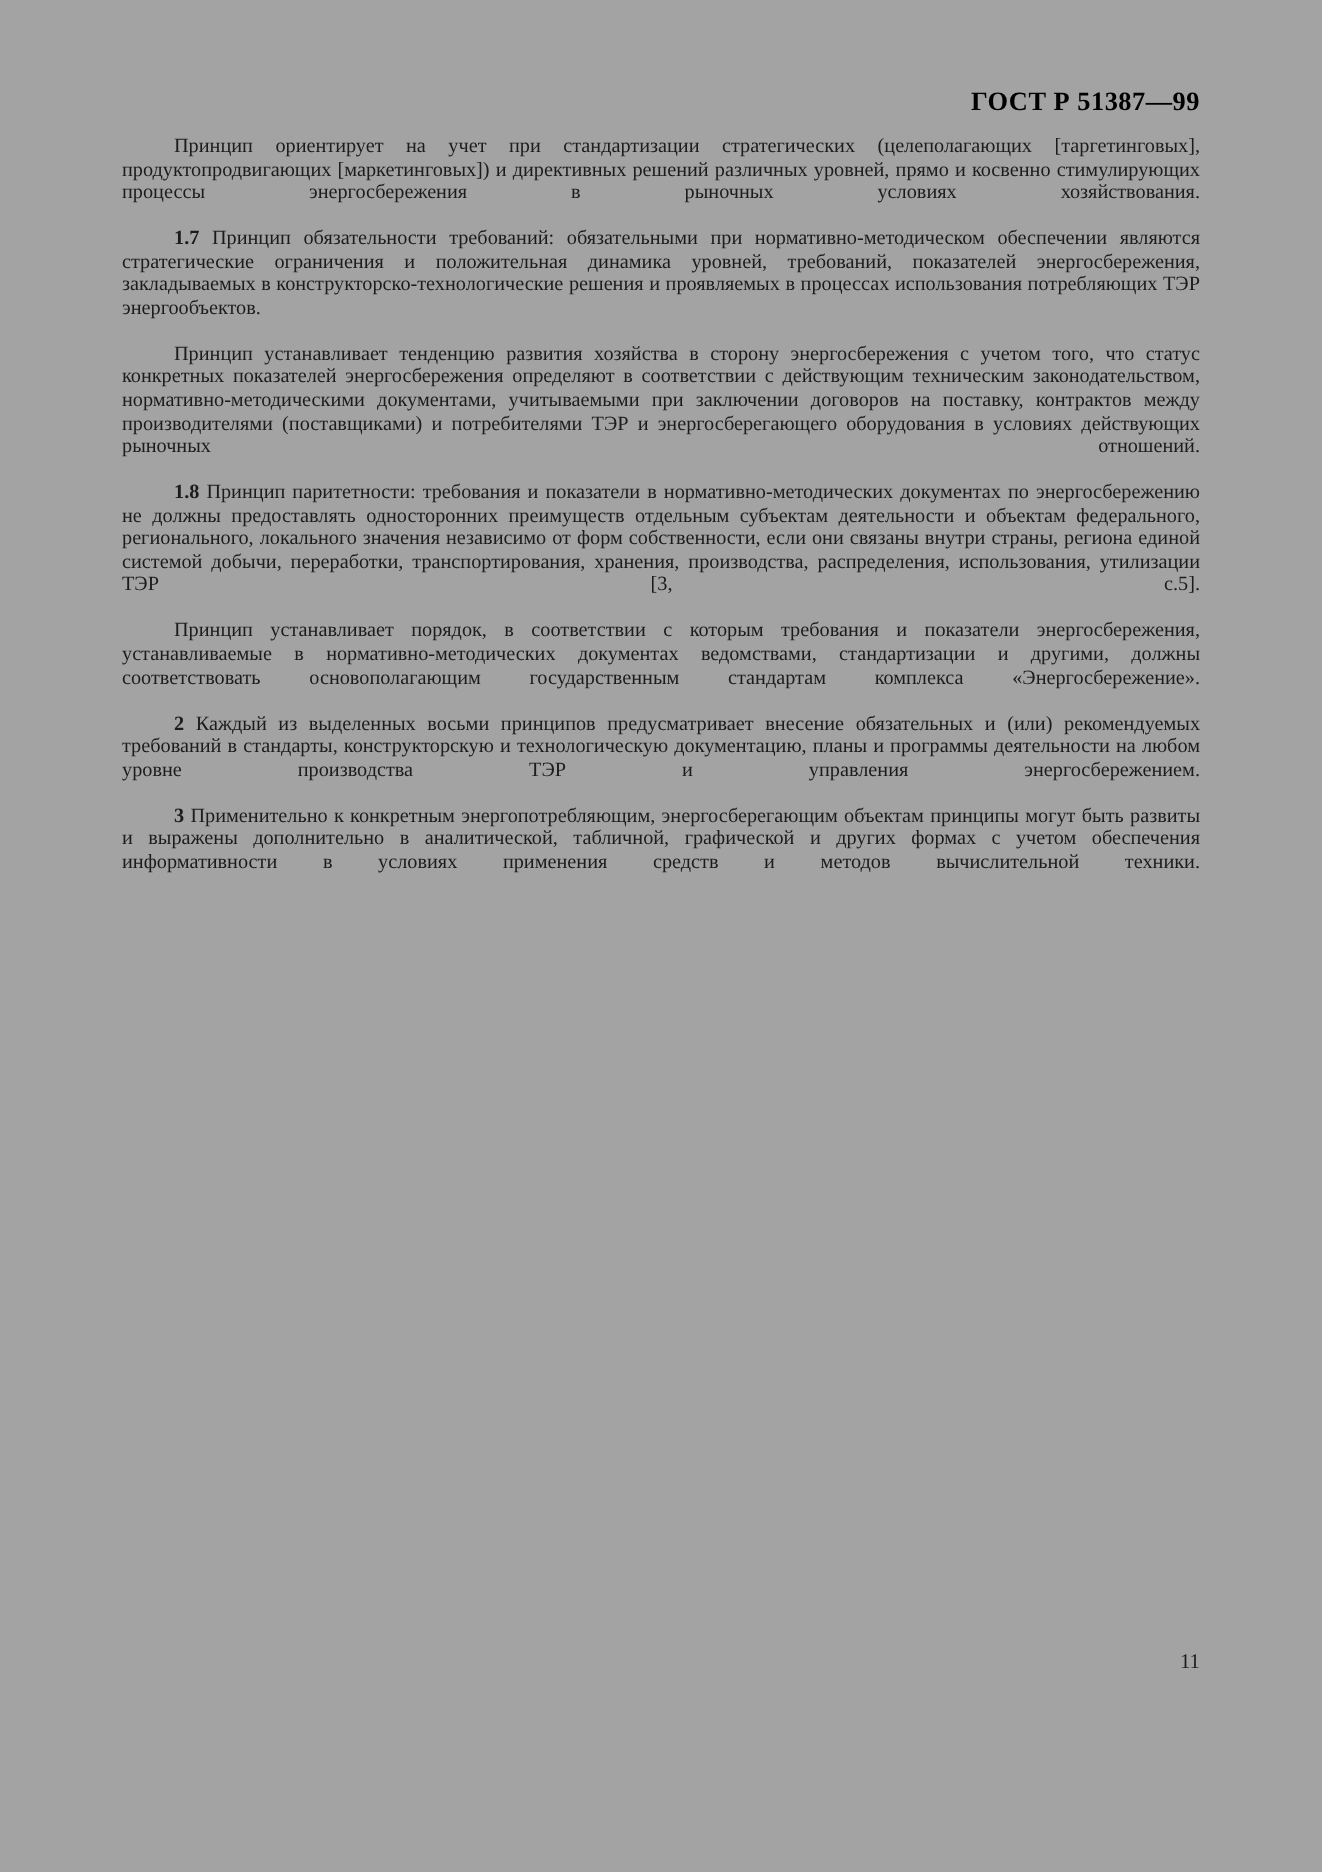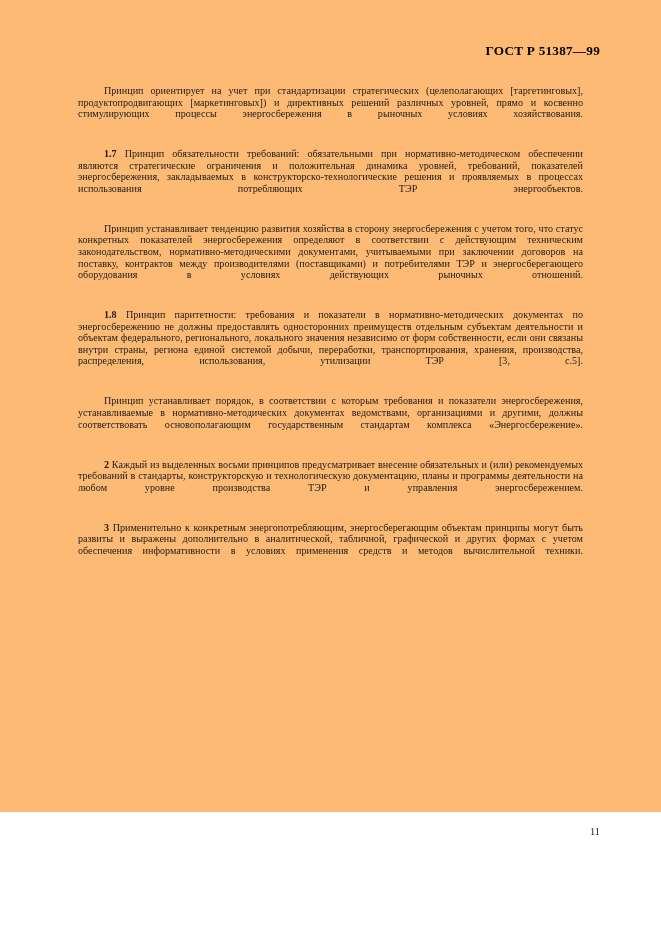--- a/index.html
+++ b/index.html
@@ -14,22 +14,22 @@
     font-family: "Liberation Serif", "DejaVu Serif", serif;
     color: #1a1a1a;
     overflow: hidden;
   }
 
   .page {
     position: absolute;
     left: 0;
     top: 0;
     width: 661px;
-    height: 812px;
-    background: #fdba74;
+    height: 936px;
+    background: #a3a3a3;
   }
 
   
   .running-head {
     position: absolute;
     left: 61px;
     top: 43px;
     width: 539px;
     text-align: right;
     font-weight: bold;
@@ -41,21 +41,21 @@
 
   
   .text-column {
     position: absolute;
     left: 61px;
     top: 68px;
     width: 539px;
   }
 
   p.body-par {
-    margin: 17px;
+    margin: 0;
     padding: 0;
     font-size: 10.15px;
     line-height: 11.55px;
     text-align: justify;
     text-justify: inter-word;
     text-indent: 26px;
     color: #1c1c1c;
     -webkit-hyphens: none;
     hyphens: none;
   }
@@ -92,20 +92,20 @@
 
 <div class="page">
 
   <div class="running-head">ГОСТ Р 51387—99</div>
 
   <div class="text-column">
       <p class="body-par"><span>Принцип ориентирует на учет при стандартизации стратегических (целеполагающих [таргетинговых], продуктопродвигающих [маркетинговых]) и директивных решений различных уровней, прямо и косвенно стимулирующих процессы энергосбережения в рыночных условиях хозяйствования.</span></p>
       <p class="body-par"><span class="num">1.7 </span><span class="lead">Принцип обязательности требований:</span><span> обязательными при нормативно-методическом обеспечении являются стратегические ограничения и положительная динамика уровней, требований, показателей энергосбережения, закладываемых в конструкторско-технологические решения и проявляемых в процессах использования потребляющих ТЭР энергообъектов.</span></p>
       <p class="body-par"><span>Принцип устанавливает тенденцию развития хозяйства в сторону энергосбережения с учетом того, что статус конкретных показателей энергосбережения определяют в соответствии с действующим техническим законодательством, нормативно-методическими документами, учитываемыми при заключении договоров на поставку, контрактов между производителями (поставщиками) и потребителями ТЭР и энергосберегающего оборудования в условиях действующих рыночных отношений.</span></p>
       <p class="body-par"><span class="num">1.8 </span><span class="lead">Принцип паритетности:</span><span> требования и показатели в нормативно-методических документах по энергосбережению не должны предоставлять односторонних преимуществ отдельным субъектам деятельности и объектам федерального, регионального, локального значения независимо от форм собственности, если они связаны внутри страны, региона единой системой добычи, переработки, транспортирования, хранения, производства, распределения, использования, утилизации ТЭР [3, с.5].</span></p>
-      <p class="body-par"><span>Принцип устанавливает порядок, в соответствии с которым требования и показатели энергосбережения, устанавливаемые в нормативно-методических документах ведомствами, организациями и другими, должны соответствовать основополагающим государственным стандартам комплекса «Энергосбережение».</span></p>
+      <p class="body-par"><span>Принцип устанавливает порядок, в соответствии с которым требования и показатели энергосбережения, устанавливаемые в нормативно-методических документах ведомствами, стандартизации и другими, должны соответствовать основополагающим государственным стандартам комплекса «Энергосбережение».</span></p>
       <p class="body-par"><span class="num">2 </span><span>Каждый из выделенных восьми принципов предусматривает внесение обязательных и (или) рекомендуемых требований в стандарты, конструкторскую и технологическую документацию, планы и программы деятельности на любом уровне производства ТЭР и управления энергосбережением.</span></p>
       <p class="body-par"><span class="num">3 </span><span>Применительно к конкретным энергопотребляющим, энергосберегающим объектам принципы могут быть развиты и выражены дополнительно в аналитической, табличной, графической и других формах с учетом обеспечения информативности в условиях применения средств и методов вычислительной техники.</span></p>
     </div>
 
   <div class="folio">11</div>
 
 </div>
 
 </body></html>

